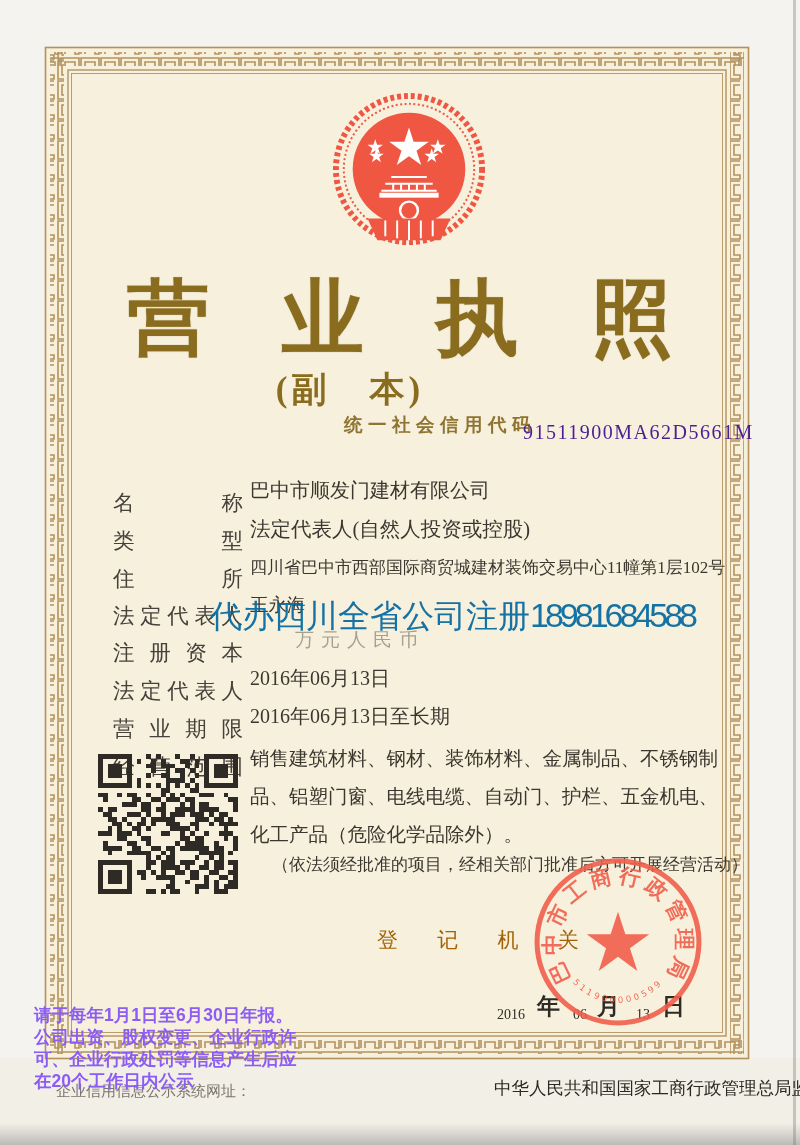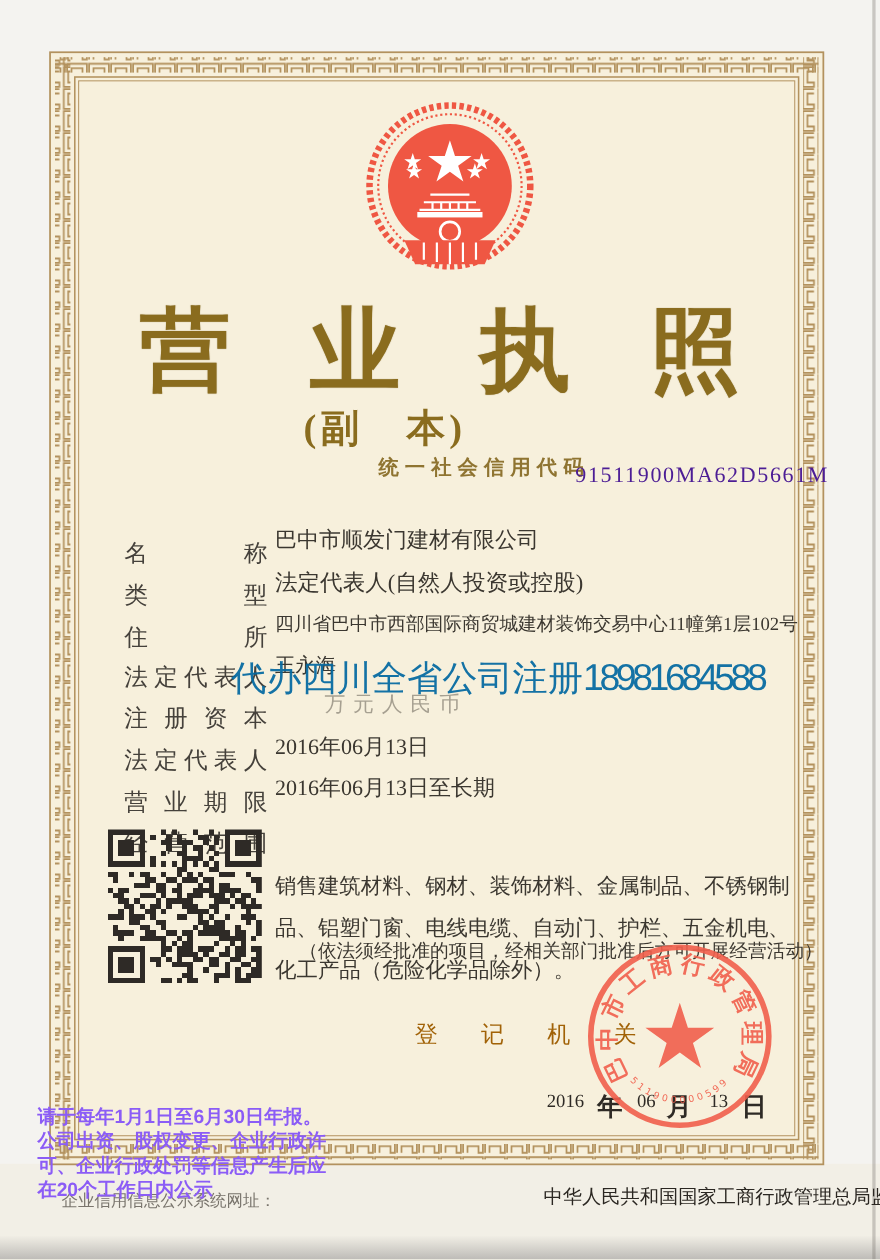--- a/index.html
+++ b/index.html
@@ -20,34 +20,34 @@
     text-shadow:0 0 1px rgba(110,85,20,.6);}
   .subtitle{left:0;top:366px;width:700px;text-align:center;font-size:35px;font-weight:800;color:#8a6c1e;letter-spacing:4px;}
   .code-label{left:344px;top:412px;font-size:18.5px;color:#8f7431;letter-spacing:5.5px;font-weight:600;}
   .code-value{left:523px;top:421px;font-size:20px;color:#4c1d95;letter-spacing:1.5px;}
 
   .row{position:absolute;left:113px;width:640px;}
   .row .lbl{position:absolute;left:0;top:12px;width:130px;font-size:21.5px;color:#45413b;
     text-align:justify;text-align-last:justify;}
   .row .val{position:absolute;left:137px;top:1px;font-size:20px;color:#3b3730;white-space:nowrap;}
   .val.small{font-size:17px;top:4px;}
-  .val.scope{font-size:19.5px;line-height:38px;width:474px;white-space:normal;top:0;margin-top:48px;}
+  .val.scope{font-size:19.5px;line-height:38px;width:474px;white-space:normal;top:0;}
   .val.fragment{color:rgba(85,79,70,.5);filter:blur(.7px);letter-spacing:7px;left:182px;font-size:19px;}
 
   .watermark{left:210px;top:595px;white-space:nowrap;color:#0369a1;font-weight:400;
     font-family:"Liberation Sans","DejaVu Sans",sans-serif;opacity:.93;z-index:30;}
   .watermark .wm-cn{font-size:32px;letter-spacing:0;}
   .watermark .wm-num{font-size:34px;letter-spacing:-4px;}
 
   .approval-note{left:272px;top:853px;font-size:17px;color:#3b3730;}
   .reg-auth{left:377px;top:926px;font-size:21px;color:#a16207;letter-spacing:17px;white-space:nowrap;}
 
   .date-row{left:497px;top:991px;display:flex;align-items:flex-start;z-index:5;color:#2e2a25;white-space:nowrap;}
   .date-row .cn{font-size:23px;font-weight:700;}
-  .date-row .num{font-size:17px;margin-top:0;}
+  .date-row .num{font-size:14px;margin-top:16px;}
   .d-g1{margin-left:12px;} .d-g2{margin-left:13px;} .d-g3{margin-left:10px;}
   .d-g4{margin-left:16px;} .d-g5{margin-left:12px;}
 
   .foot-notice{left:34px;top:1004px;font-size:17.5px;line-height:22px;font-weight:700;
     color:#8b5cf6;font-family:"Liberation Sans","DejaVu Sans",sans-serif;z-index:40;white-space:nowrap;}
   .foot-site-label{left:56px;top:1082px;font-size:15px;color:rgba(90,85,78,.8);z-index:39;}
   .foot-url{left:224px;top:1069px;font-size:16.5px;font-weight:700;letter-spacing:.5px;
     color:#23201b;font-family:"DejaVu Sans Mono","Liberation Mono",monospace;z-index:41;}
   .foot-issuer{left:494px;top:1076px;font-size:17.5px;color:#2b2722;z-index:39;white-space:nowrap;}
 

